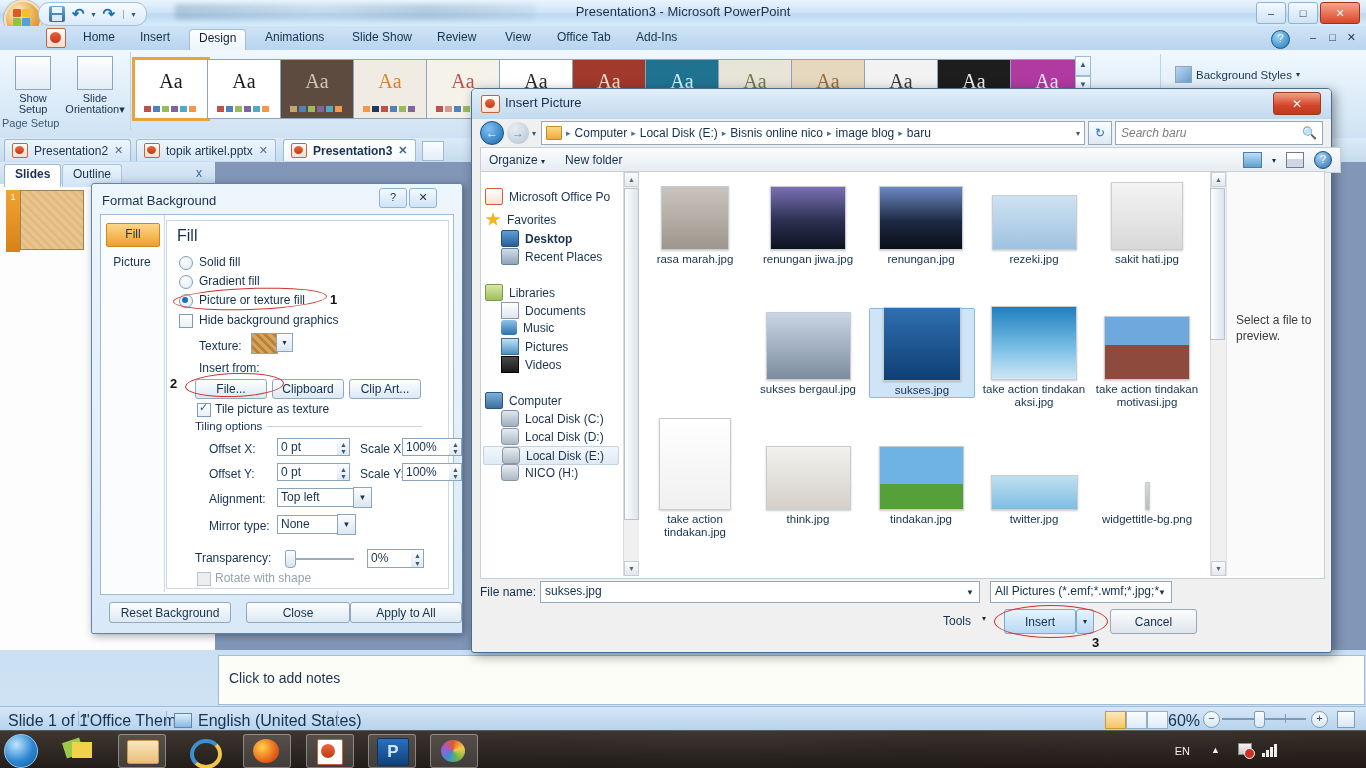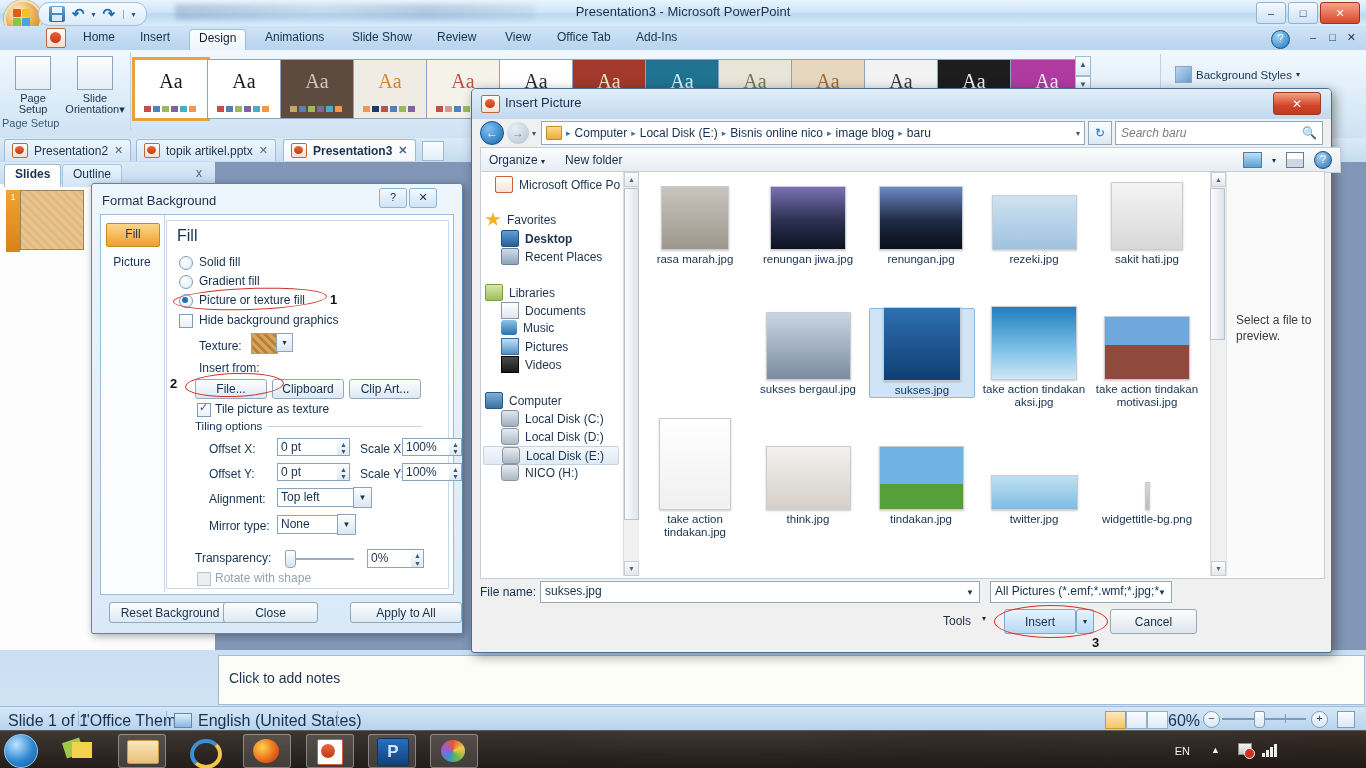--- a/index.html
+++ b/index.html
@@ -278,21 +278,21 @@
     <div class="abs" style="right:76px;top:4px;width:17px;height:17px;border-radius:50%;background:radial-gradient(circle at 35% 30%,#9fd4f5,#2277bb);border:1px solid #15578e;color:#fff;font-size:11px;text-align:center;line-height:15px;">?</div>
     <div class="abs" style="right:50px;top:5px;color:#1b3350;font-size:11px;">–</div>
     <div class="abs" style="right:30px;top:5px;color:#1b3350;font-size:11px;">□</div>
     <div class="abs" style="right:10px;top:5px;color:#1b3350;font-size:11px;">✕</div>
   </div>
 
   <div id="ribbon" class="abs">
     <div class="rgroup" style="left:2px;width:128px;">
       <div class="bigbtn" style="left:4px;">
         <div class="gi"></div>
-        <span>Page</span><br>
+        <span>Show</span><br>
         <span>Setup</span>
       </div>
       <div class="bigbtn" style="left:62px;width:62px;">
         <div class="gi"></div>
         <span>Slide</span><br>
         <span>Orientation</span><span>▾</span>
       </div>
       <div class="glabel">Page Setup</div>
     </div>
 
@@ -601,21 +601,21 @@
     <div class="spin" style="left:244px;top:328px;height:19px;">
         <i style="top:2px;">▲</i>
         <i style="top:10px;">▼</i>
       </div>
 
     <div class="cbox dis" style="left:30px;top:351px;"></div>
     <div class="fl" style="left:48px;top:350px;color:#94a3b1;">Rotate with shape</div>
   </div>
 
   <div class="btn" style="left:17px;top:418px;width:122px;height:21px;">Reset Background</div>
-  <div class="btn" style="left:131px;top:418px;width:95px;height:21px;">Close</div>
+  <div class="btn" style="left:154px;top:418px;width:104px;height:21px;">Close</div>
   <div class="btn" style="left:258px;top:418px;width:112px;height:21px;">Apply to All</div>
 
   <div class="oval" style="left:81px;top:104px;width:152px;height:20px;transform:rotate(-2deg);"></div>
   <div class="marker" style="left:238px;top:108px;">1</div>
   <div class="oval" style="left:93px;top:189px;width:97px;height:22px;transform:rotate(-2deg);"></div>
   <div class="marker" style="left:78px;top:192px;">2</div>
 </div>
 
 <div id="ipd" class="abs">
   <div id="ipdtitlebar" class="abs"></div>
@@ -654,21 +654,21 @@
     <span style="margin-left:auto;display:flex;align-items:center;gap:10px;">
       <span style="width:17px;height:14px;background:linear-gradient(#bfe0f5,#5d9fd0);border:1px solid #4a7ea8;"></span>
       <span style="font-size:8px;">▾</span>
       <span style="width:16px;height:14px;border:1px solid #6d7d8c;background:linear-gradient(#fff 0 40%,#cfd8e2 40%);"></span>
       <span style="width:16px;height:16px;border-radius:50%;background:radial-gradient(circle at 35% 30%,#a8d4f4,#2a6fae);border:1px solid #1c4f80;color:#fff;font-size:11px;text-align:center;line-height:14px;">?</span>
     </span>
   </div>
 
   <div id="ipdmain" class="abs">
     <div id="navpane">
-        <div class="np" style="top: 4px; left: 4px; margin-left: 10px;">
+        <div class="np" style="top: 16px; left: 4px;">
           <span class="npi" style="background:linear-gradient(#fff,#f7e1d4);border:1px solid #c3643a;border-radius:2px;"></span>
           <span>Microsoft Office Po</span>
         </div>
         <div class="np" style="top: 40px; left: 4px;">
           <span class="npi" style="background:#f2b41e;clip-path:polygon(50% 0,61% 35%,98% 35%,68% 57%,79% 91%,50% 70%,21% 91%,32% 57%,2% 35%,39% 35%);"></span>
           <span>Favorites</span>
         </div>
         <div class="np" style="top: 58px; left: 20px; font-weight: bold;">
           <span class="npi" style="background:linear-gradient(#5e9fd4,#2a5f99);border:1px solid #24507f;border-radius:2px;"></span>
           <span>Desktop</span>

